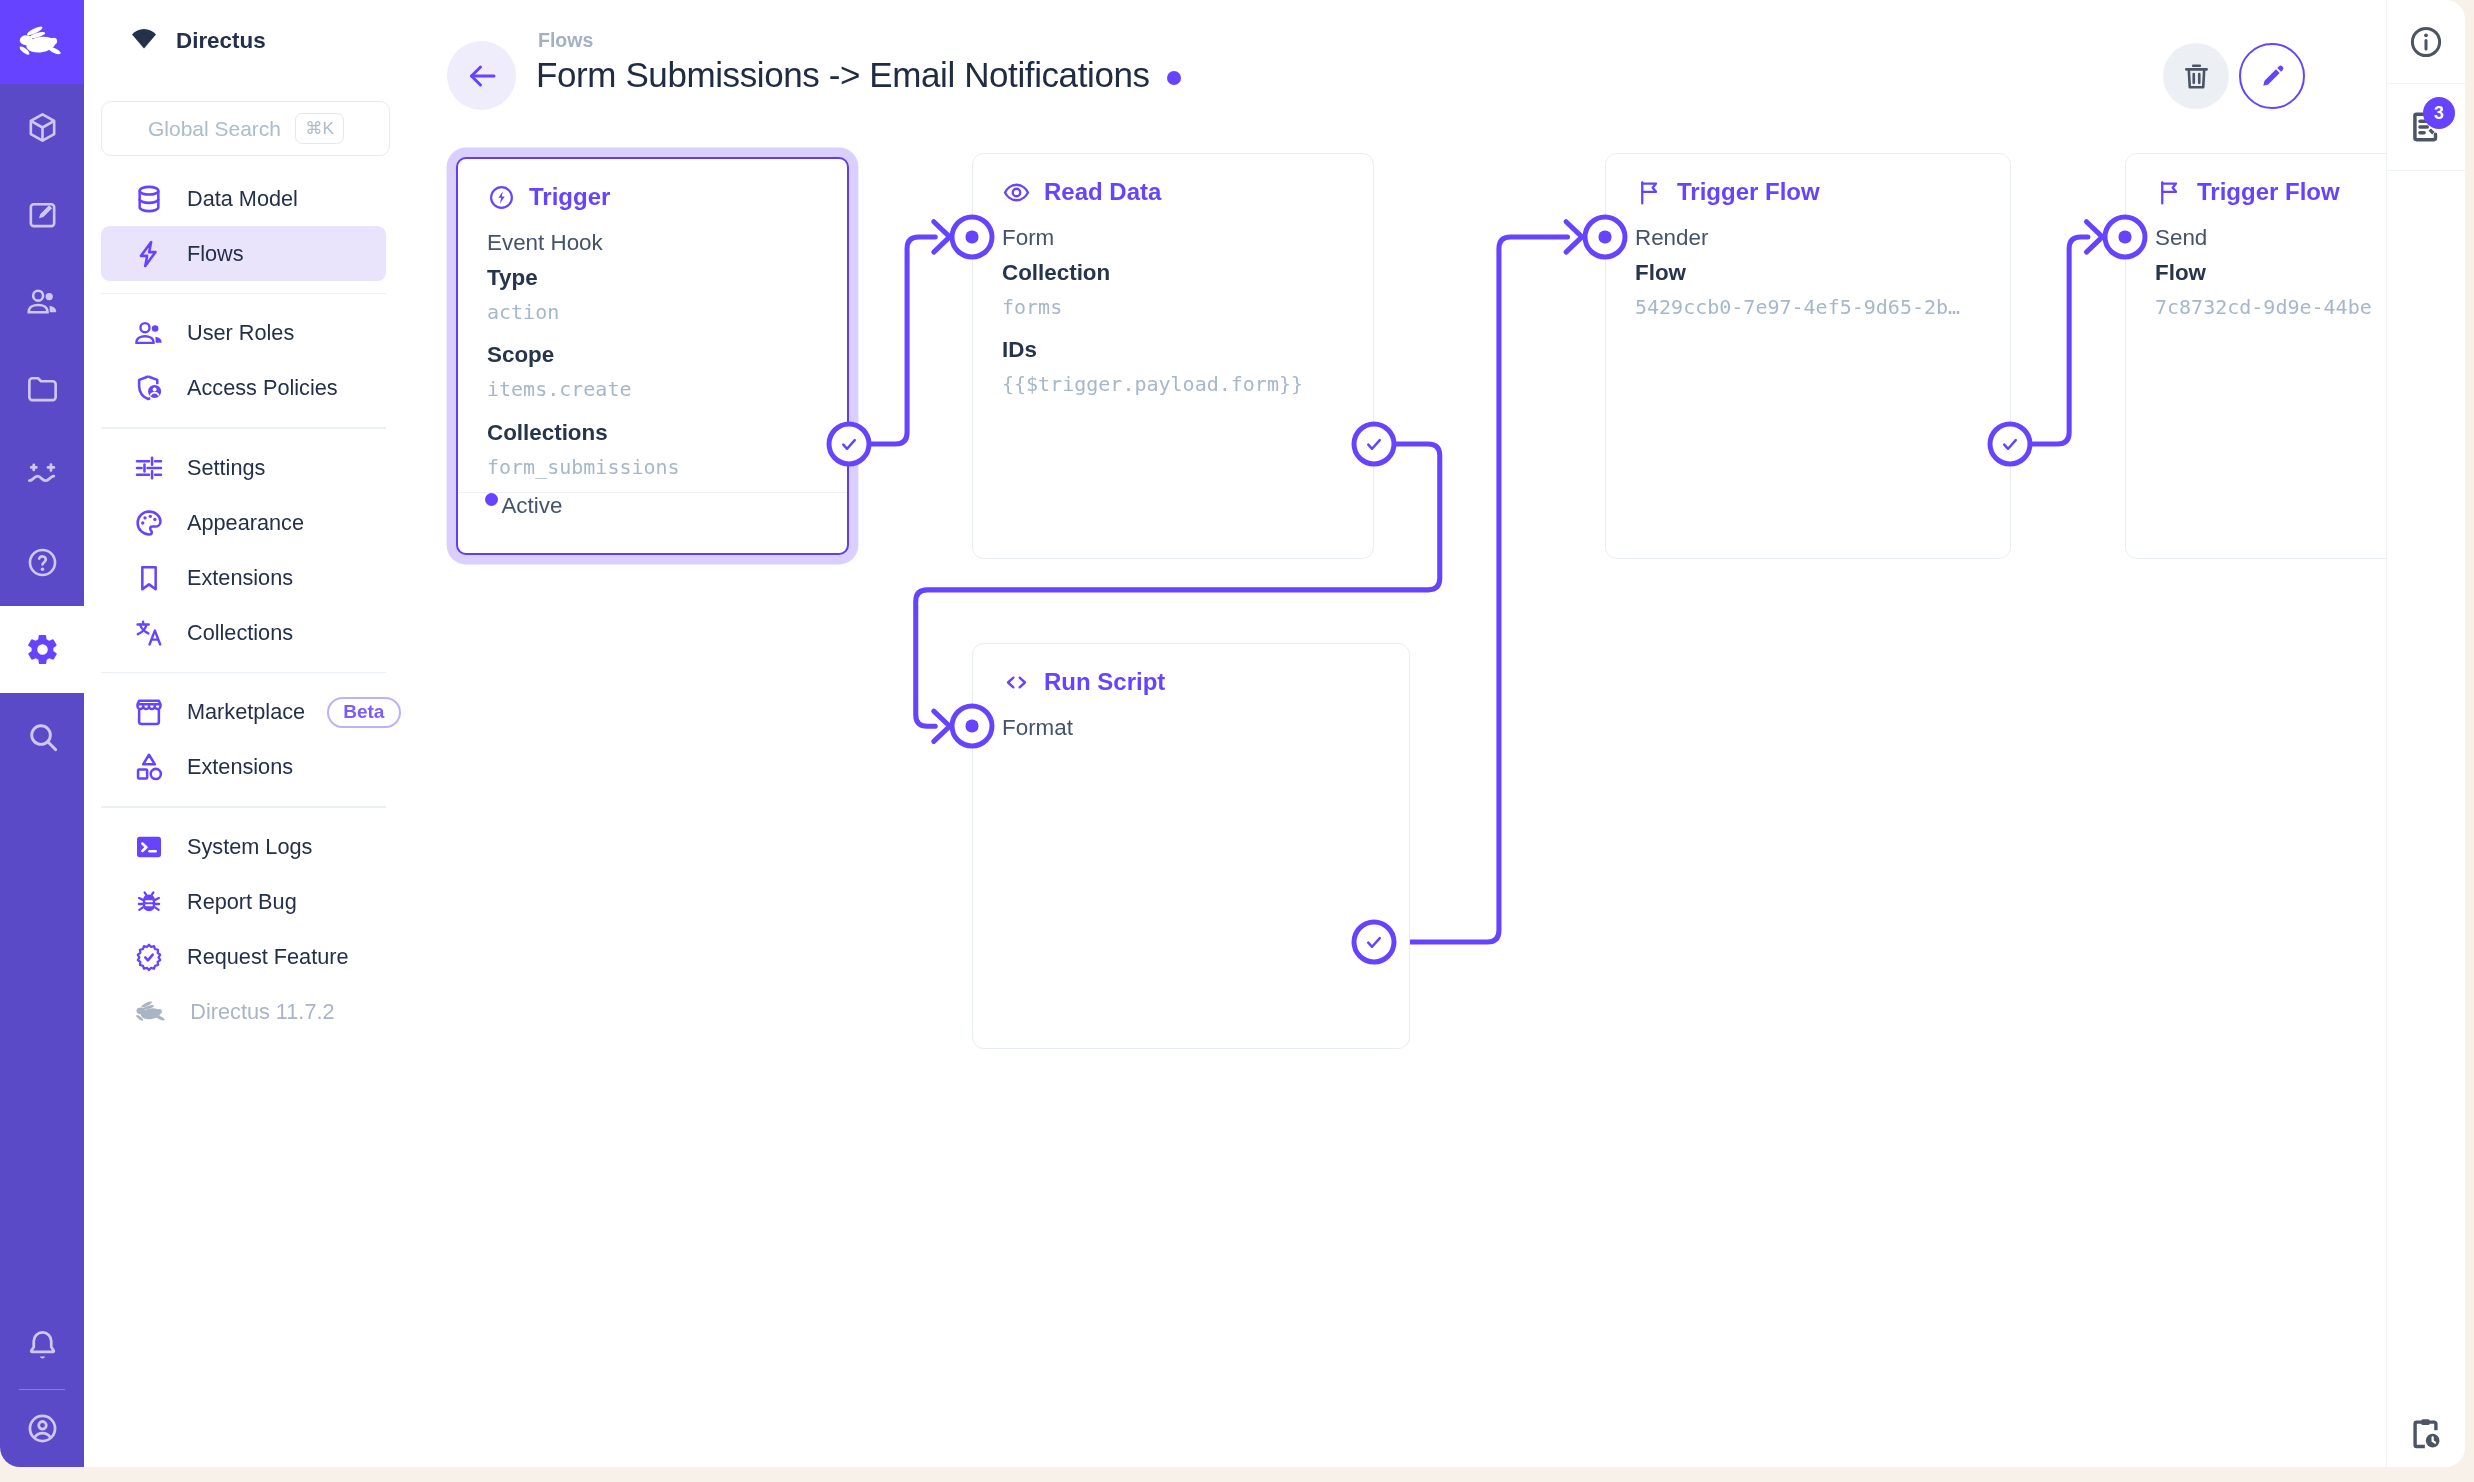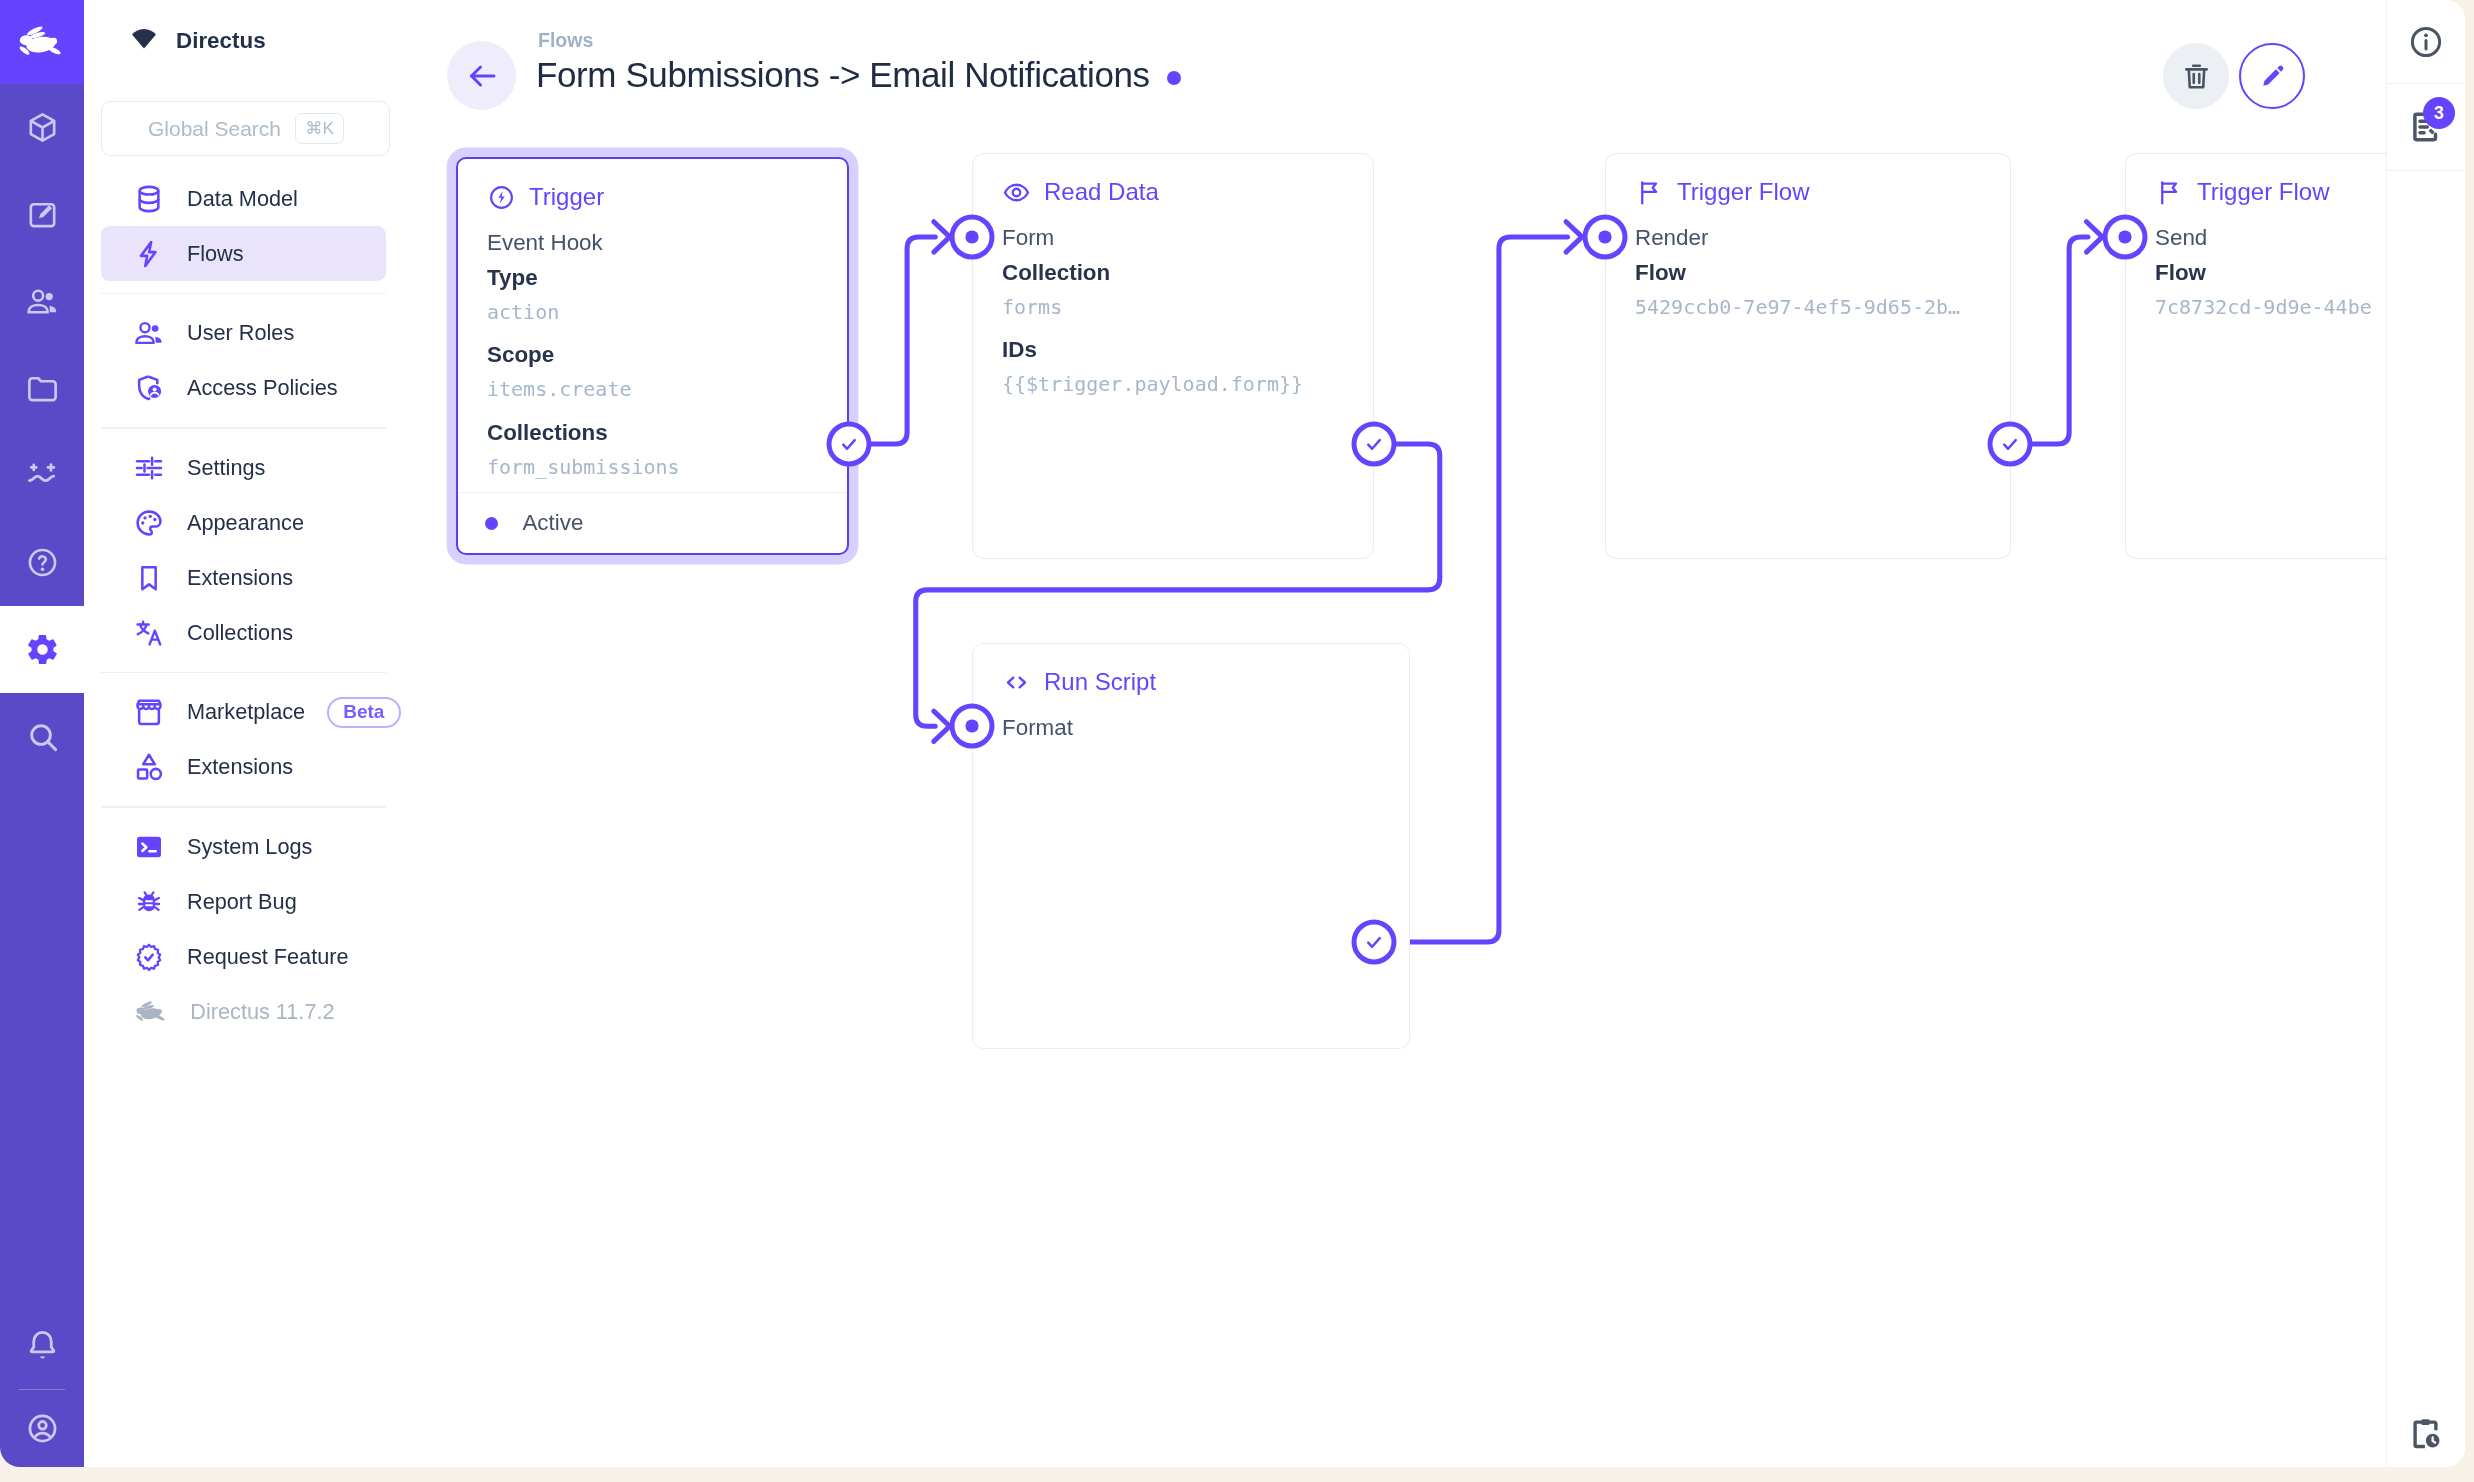--- a/index.html
+++ b/index.html
@@ -51,29 +51,29 @@
   .title-dot{width:14.4px;height:14.4px;border-radius:50%;background:#6644FF;margin-left:17.3px;margin-top:5.8px;}
   .hdr-actions{position:absolute;right:81px;top:43px;display:flex;gap:10px;z-index:6;}
   .circle-btn{width:66px;height:66px;border-radius:50%;display:flex;align-items:center;justify-content:center;cursor:pointer;}
   .circle-btn.gray{background:#ECF0F5;color:#4A5564;}
   .circle-btn.outline{background:#fff;border:2.9px solid #6644FF;color:#6644FF;}
   .circle-btn svg{width:33px;height:33px;}
 
   
   .panel{position:absolute;background:#fff;border:1.4px solid #E8EDF4;border-radius:11.6px;z-index:2;cursor:pointer;}
   .panel.selected{border:2.9px solid #5F3DF0;border-radius:10px;box-shadow:0 0 0 9.4px rgba(102,68,255,.25);}
-  .p-head{display:flex;align-items:center;gap:13px;margin:21.7px 29px 0;color:#6644FF;font-size:24px;font-weight:400;height:33px;}
+  .p-head{display:flex;align-items:center;gap:13px;margin:21.7px 29px 0;color:#6644FF;font-size:24px;font-weight:700;height:33px;}
   .p-head svg{width:29px;height:29px;flex:none;}
   .p-body{margin:11.6px 29px 0;}
   .p-name{font-size:22.4px;color:#44536A;line-height:35px;}
   .p-label{font-size:22.4px;color:#26344C;font-weight:700;line-height:35px;}
   .p-label.gap{margin-top:7.2px;}
   .p-mono{font-family:"DejaVu Sans Mono",monospace;font-size:20px;color:#A6B7CB;line-height:35px;white-space:nowrap;}
   .p-footer{position:absolute;left:0;right:0;bottom:0;height:61px;border-top:1.4px solid #EDF1F6;
-    display:flex;align-items:center;gap:24px;padding:0 27.4px;}
+    display:flex;gap:3px;padding:0 27.4px;}
   .status-dot{width:13px;height:13px;border-radius:50%;background:#6644FF;}
   .p-footer span{font-size:22.4px;color:#44536A;}
 
   
   .port{position:absolute;width:45px;height:45px;border-radius:50%;background:#fff;border:5px solid #6644FF;
     transform:translate(-50%,-50%);z-index:3;display:flex;align-items:center;justify-content:center;cursor:pointer;}
   .port .dot{width:12.3px;height:12.3px;border-radius:50%;background:#6644FF;}
   .port svg{width:23px;height:23px;color:#6644FF;}
 
   

